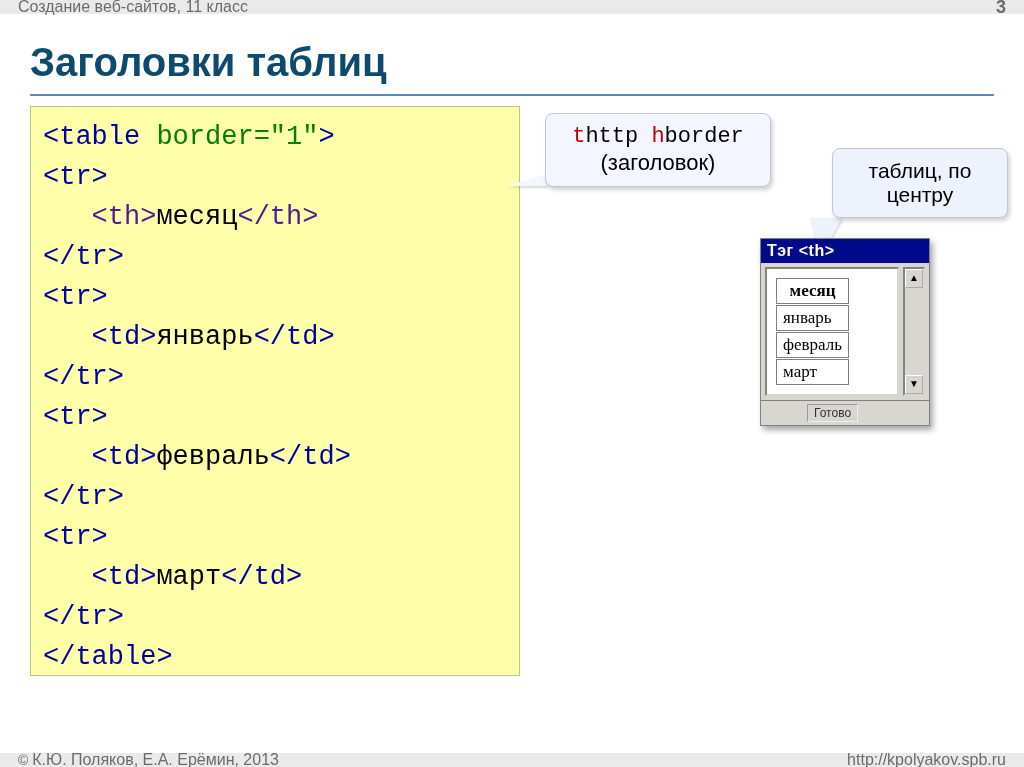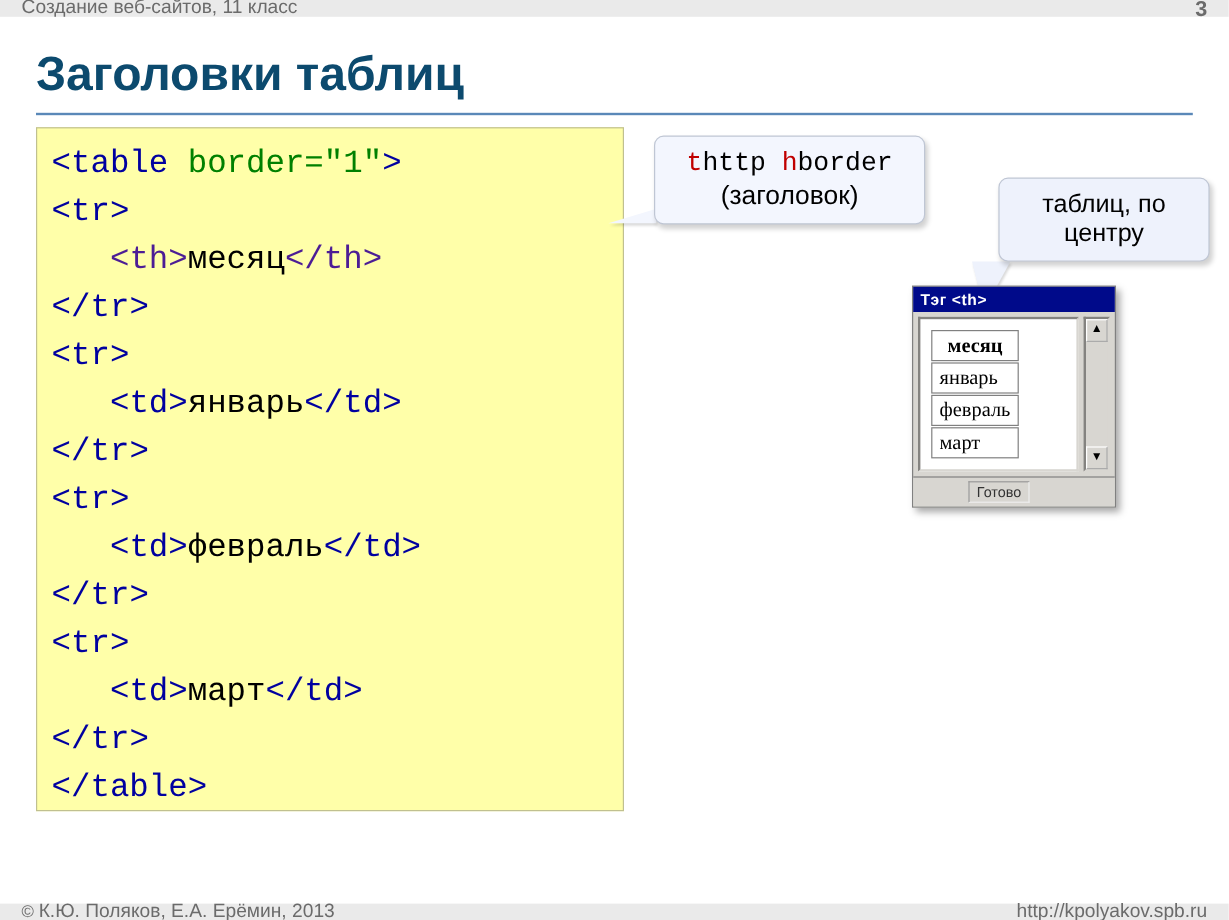--- a/index.html
+++ b/index.html
@@ -138,21 +138,21 @@
     width: 168px;
     background: #d8d6d1;
     border: 1px solid #808080;
     box-shadow: 3px 4px 6px rgba(0,0,0,0.35);
     font-family: "Times New Roman", serif;
   }
   .browser .titlebar {
     background: #000a8a;
     color: #fff;
     font-family: Verdana, sans-serif;
-    font-size: 13px;
+    font-size: 16px;
     font-weight: bold;
     padding: 3px 6px;
     letter-spacing: .5px;
   }
   .browser .client {
     display: flex;
     align-items: stretch;
   }
   .browser .content {
     flex: 1;

